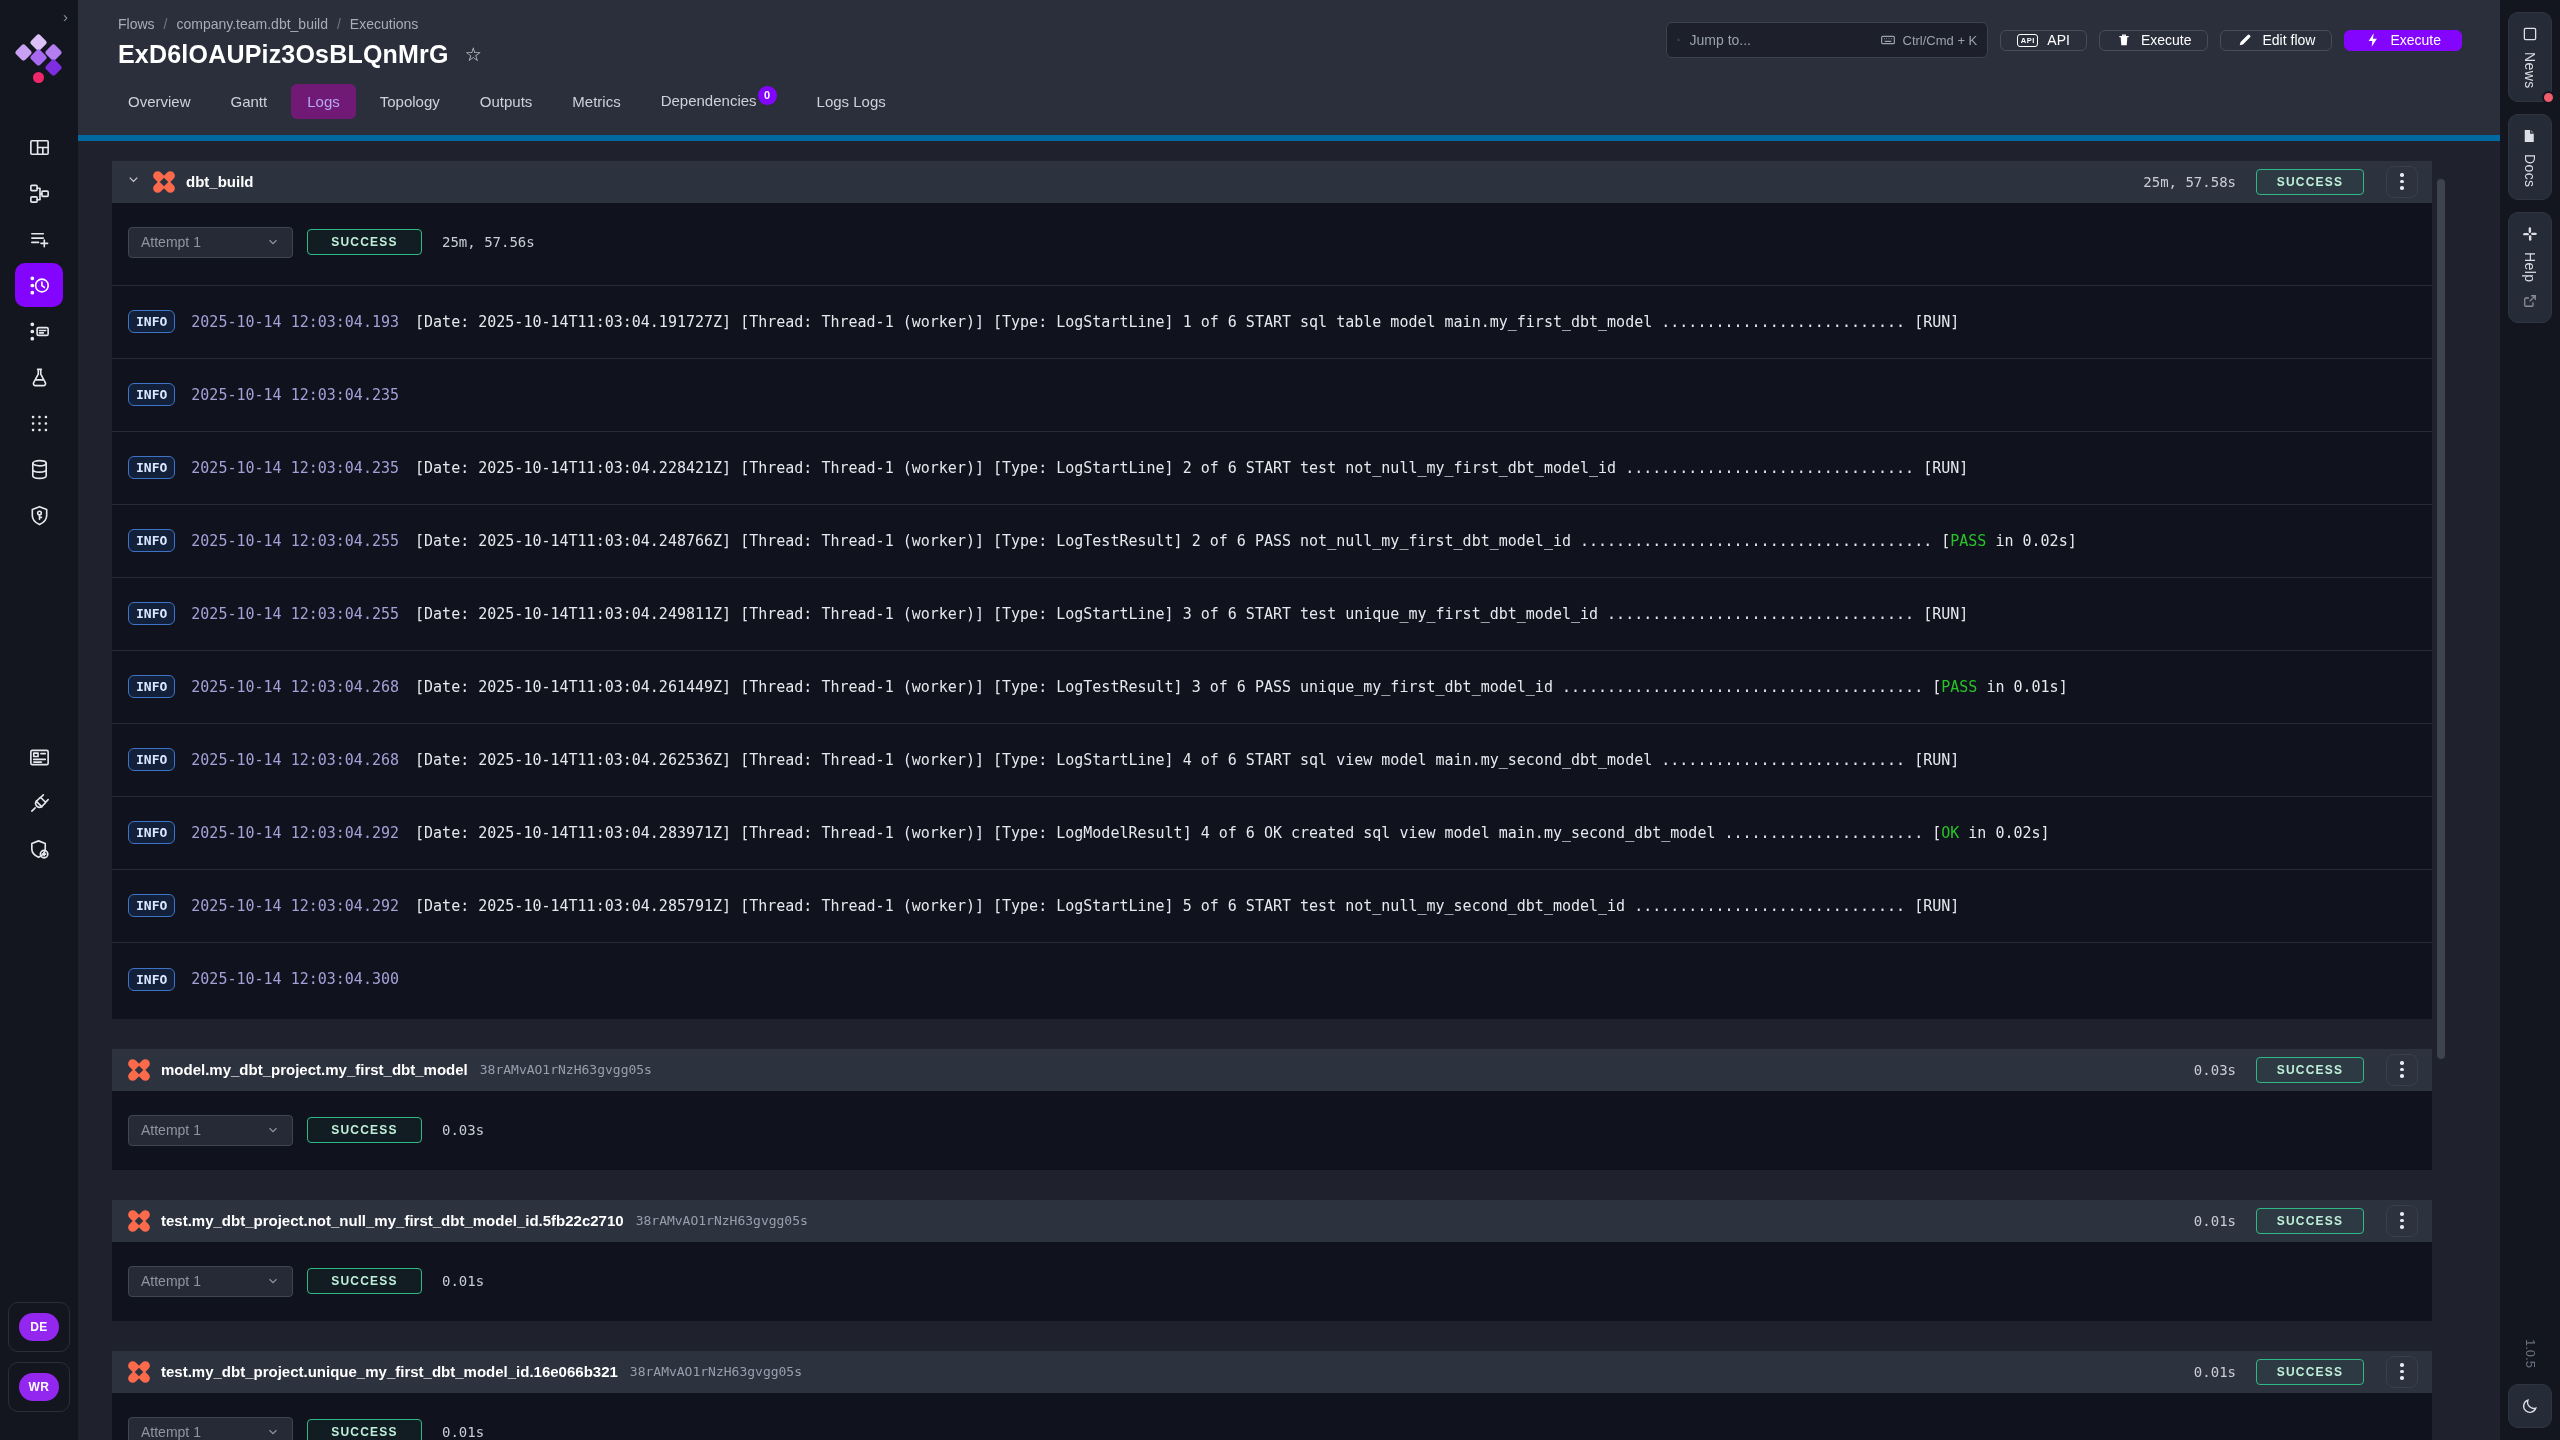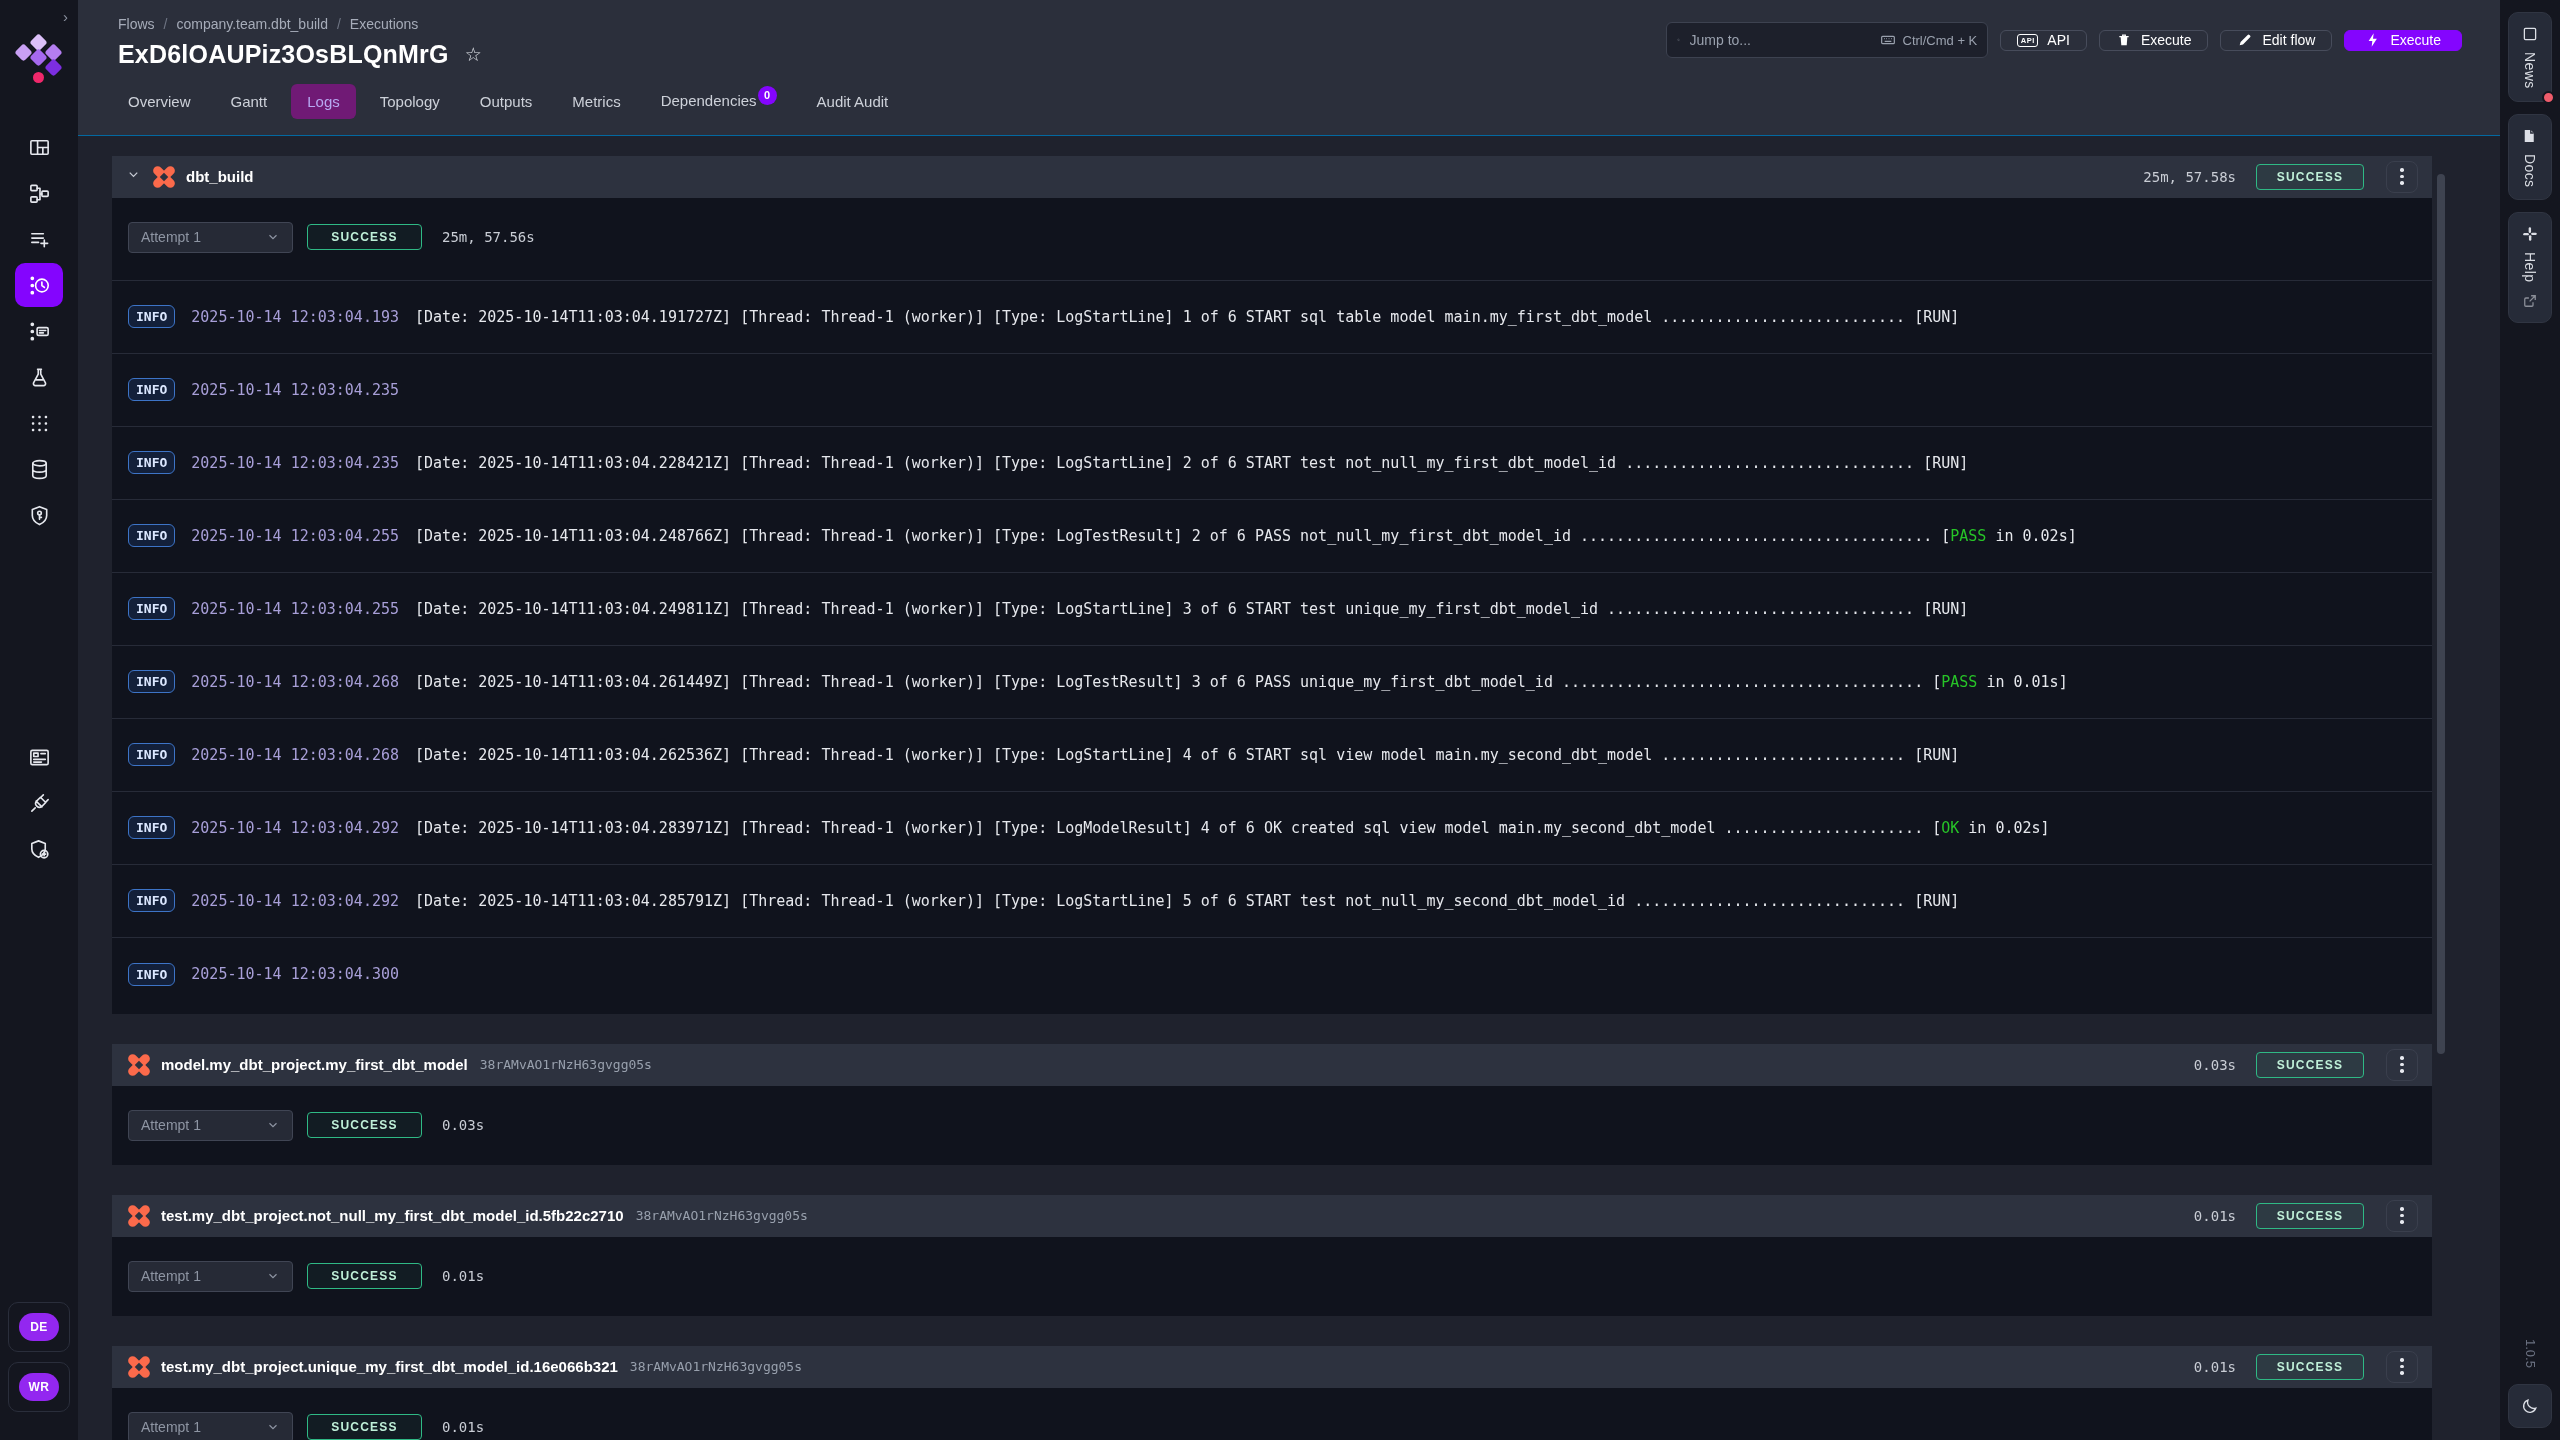--- a/index.html
+++ b/index.html
@@ -44,21 +44,21 @@
   .jump{width:322px;height:36px;background:#1d202b;border:1px solid #3d4250;border-radius:6px;display:flex;align-items:center;padding:0 10px;gap:9px;cursor:text}
   .jump svg{width:16px;height:16px;stroke:#9aa1ae;fill:none;stroke-width:1.8}
   .jump input{flex:1;background:transparent;border:none;outline:none;color:#cfd3db;font-size:14px;font-family:var(--ui)}
   .jump input::placeholder{color:#9aa1ae}
   .jump .kbd{display:flex;align-items:center;gap:7px;color:#9aa1ae;font-size:13px;white-space:nowrap}
   .btn{height:21px;border:1px solid #474c5b;border-radius:6px;background:transparent;color:#fff;font-size:14px;display:flex;align-items:center;gap:9px;padding:0 16px;cursor:pointer;font-family:var(--ui)}
   .btn svg{width:16px;height:16px}
   .btn.exec{background:var(--accent);border-color:var(--accent);padding:0 20px}
   .apibox{border:1.4px solid #fff;border-radius:3px;font-size:7.5px;font-weight:bold;padding:1px 2.5px;letter-spacing:.5px}
 
-  .tabsrow{display:flex;align-items:center;padding:14px 0 14px 34px;gap:8px;border-bottom:1px solid #0369a1}
+  .tabsrow{display:flex;align-items:center;padding:14px 0 14px 34px;gap:8px;border-bottom:6px solid #0369a1}
   .tab{padding:9px 16px;font-size:15px;color:#cdd1d9;border-radius:6px;cursor:pointer;position:relative;white-space:nowrap}
   .tab.active{background:#701a75;color:#b7a9f2}
   .tab .tbadge{display:inline-flex;align-items:center;justify-content:center;min-width:19px;height:19px;border-radius:50%;background:var(--accent);color:#fff;font-size:11px;font-weight:bold;position:relative;top:-7px;margin-left:1px}
 
   .content{flex:1;background:var(--bg);overflow:hidden;padding:20px 68px 0 34px;position:relative}
 
   
   .card{border-radius:0;overflow:hidden;margin-bottom:30px;background:var(--card-body)}
   .card.clip{height:858px}
   .card-head{height:42px;background:var(--card-head);display:flex;align-items:center;padding:0 14px;gap:10px}
@@ -282,21 +282,21 @@
     </header>
 
     <div class="tabsrow" id="tabs">
         <div class="tab">Overview</div>
         <div class="tab">Gantt</div>
         <div class="tab active">Logs</div>
         <div class="tab">Topology</div>
         <div class="tab">Outputs</div>
         <div class="tab">Metrics</div>
         <div class="tab">Dependencies<span class="tbadge">0</span></div>
-        <div class="tab">Audit Audit</div>
+        <div class="tab">Logs Logs</div>
       </div>
 
     <div class="content" id="cards">
       <div class="scrollbar">
           <div class="thumb"></div>
         </div>
     <section class="card clip">
           <div class="card-head">
             <span class="chev"><svg viewBox="0 0 24 24">
                 <path d="M6 9l6 6 6-6"></path>

